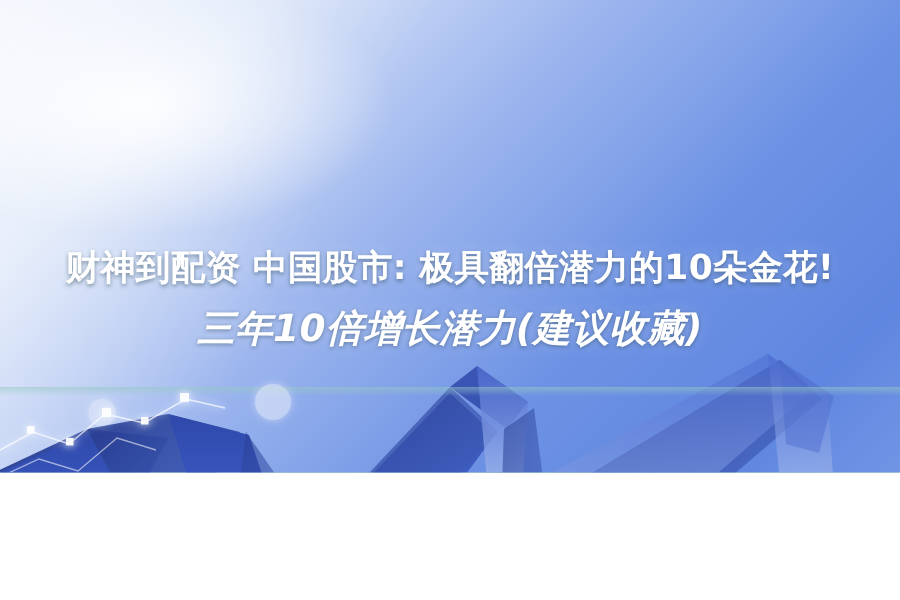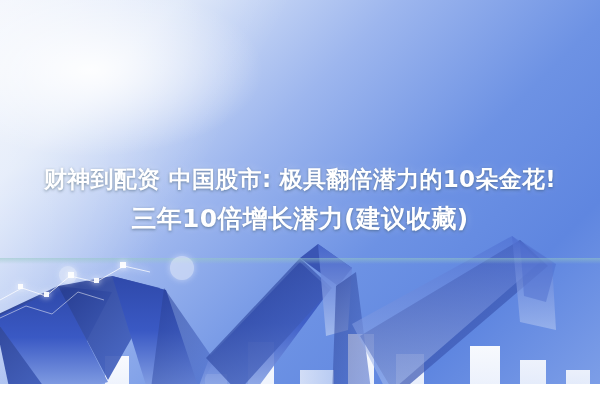--- a/index.html
+++ b/index.html
@@ -1,20 +1,20 @@
 <!DOCTYPE html>
 <html><head>
 <meta charset="utf-8">
 <style>
   html,body{margin:0;padding:0;background:#fff;}
   body{font-family:"DejaVu Sans","Liberation Sans",sans-serif;}
 
   #banner{
     position:relative;
-    width:600px;height:384px;
+    width:600px;height:315px;
     overflow:hidden;
     background:#2e4da7;
   }
   #banner .layer{position:absolute;left:0;top:0;width:600px;height:400px;}
 
   
   .sky{
     background:linear-gradient(118deg,#2b48a4 0%,#3355b2 22%,#4f74c6 48%,#7f9fdd 72%,#a9c1ea 88%,#cddcf3 100%);
     height:148px;
   }
@@ -90,21 +90,21 @@
   }
   .title-line{
     color:#ffffff;
     font-weight:bold;
     font-size:23px;
     line-height:39px;
     letter-spacing:.3px;
     text-shadow:0 1px 3px rgba(40,70,90,.55), 0 0 10px rgba(255,255,255,.25);
     white-space:nowrap;
   }
-  .title-line.l2{font-size:25px;}
+  .title-line.l2{font-size:25px;font-style:italic;}
 </style>
 </head>
 <body>
 
 <div id="banner">
 
   <div class="layer sky"></div>
 
   <div class="numstripe"></div>
   <div class="numrows">

